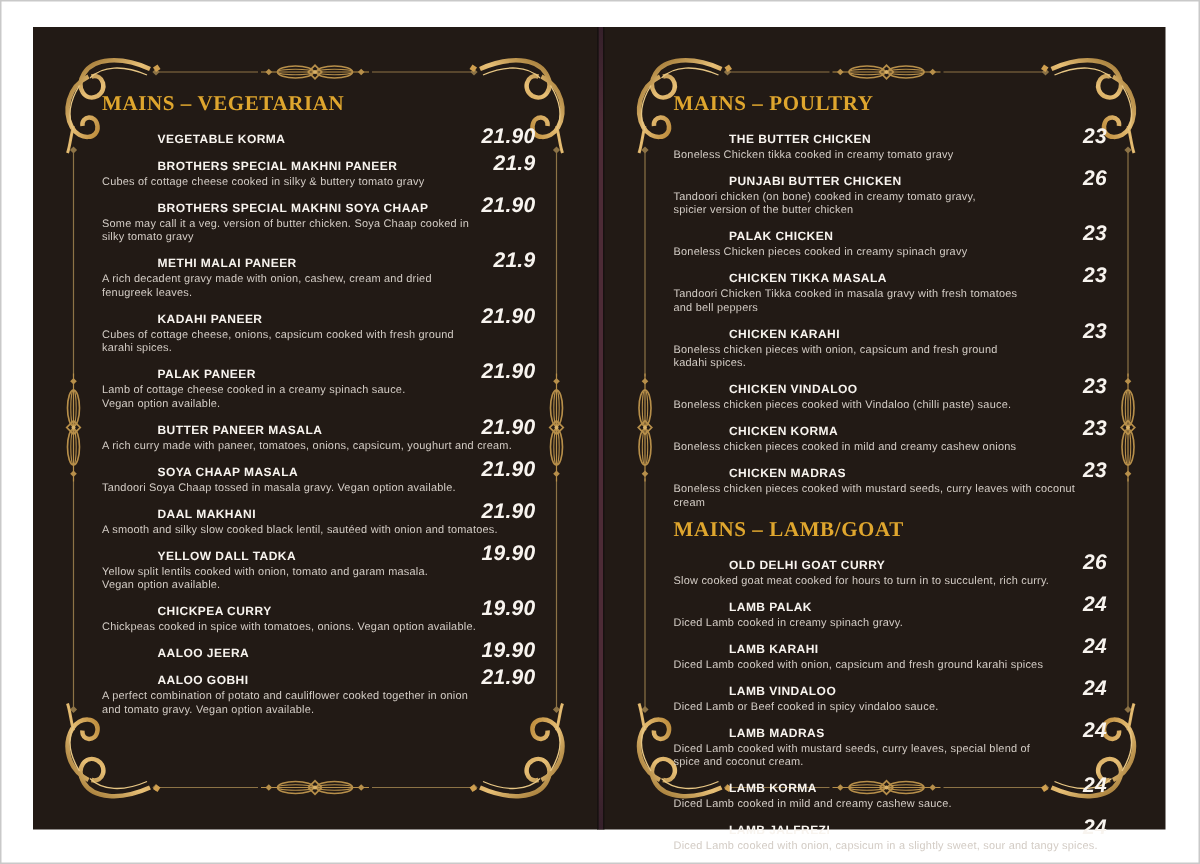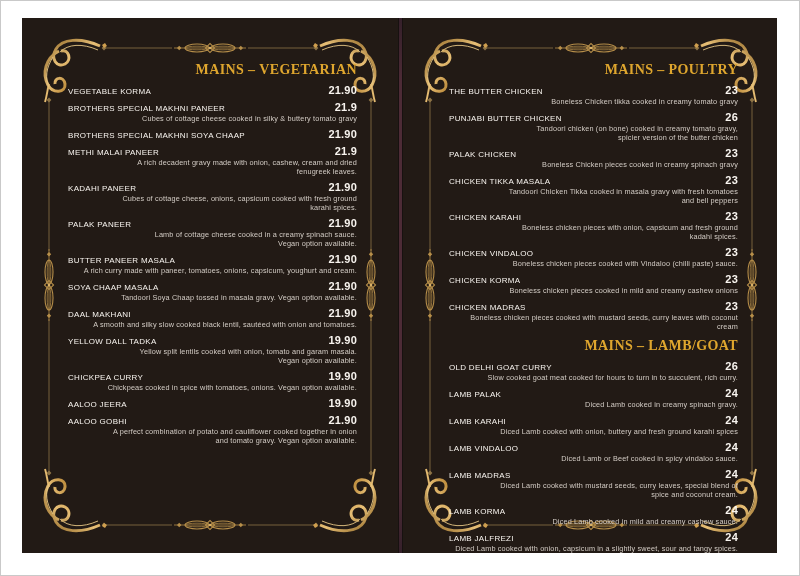--- a/index.html
+++ b/index.html
@@ -13,21 +13,21 @@
     position:absolute;inset:0;
     box-shadow:inset 0 0 0 1px #c9c9c9;
   }
   .sheet{
     position:absolute;left:22px;top:18px;
     width:755px;height:535px;
     background:#221a15;
     display:flex;flex-direction:row;
   }
   .page{
-    position:relative;width:376px;height:426px;flex:0 0 auto;text-align:right;
+    position:relative;width:376px;height:426px;flex:0 0 auto;
   }
   .fold{
     width:3px;height:535px;flex:0 0 auto;
     background:linear-gradient(180deg,#35202a 0%,#4d2b36 12%,#4d2b36 88%,#35202a 100%);
     border-left:0.5px solid #171110;border-right:0.5px solid #171110;
   }
   .frame{position:absolute;inset:0;pointer-events:none;}
   .content{
     position:absolute;left:46px;right:41px;top:44px;bottom:20px;
   }
@@ -38,28 +38,29 @@
     font-weight:700;
     font-size:14px;line-height:15px;
     letter-spacing:0.4px;
     color:#dfa62e;
   }
   .item{margin-bottom:7px;}
   .item-head{
     display:flex;justify-content:space-between;align-items:baseline;
   }
   .item-name{
-    font-size:8px;line-height:9px;font-weight:400;
+    font-size:8px;line-height:9px;font-weight:700;
     letter-spacing:0.3px;color:#f8f4ef;
     text-transform:uppercase;
+    margin-left:37px;
   }
   .item-price{
-    font-size:11px;line-height:9px;font-weight:700;
+    font-size:14px;line-height:9px;font-weight:700;
     color:#f8f4ef;letter-spacing:0.2px;
-    padding-left:8px;white-space:nowrap;
+    padding-left:8px;white-space:nowrap;font-style:italic;
   }
   .item-desc{
     margin-top:1px;
     font-size:7.3px;line-height:9px;
     color:#d3ccc5;letter-spacing:0.15px;
     white-space:pre-line;
     max-width:300px;
   }
 </style>
 </head>
@@ -136,20 +137,22 @@
                 <span class="item-name">BROTHERS SPECIAL MAKHNI PANEER</span>
                 <span class="item-price">21.9</span>
               </div>
               <div class="item-desc">Cubes of cottage cheese cooked in silky &amp; buttery tomato gravy</div>
             </div>
             <div class="item">
               <div class="item-head">
                 <span class="item-name">BROTHERS SPECIAL MAKHNI SOYA CHAAP</span>
                 <span class="item-price">21.90</span>
               </div>
+              <div class="item-desc">Some may call it a veg. version of butter chicken. Soya Chaap cooked in
+silky tomato gravy</div>
             </div>
             <div class="item">
               <div class="item-head">
                 <span class="item-name">METHI MALAI PANEER</span>
                 <span class="item-price">21.9</span>
               </div>
               <div class="item-desc">A rich decadent gravy made with onion, cashew, cream and dried
 fenugreek leaves.</div>
             </div>
             <div class="item">
@@ -326,21 +329,21 @@
                 <span class="item-name">LAMB PALAK</span>
                 <span class="item-price">24</span>
               </div>
               <div class="item-desc">Diced Lamb cooked in creamy spinach gravy.</div>
             </div>
             <div class="item">
               <div class="item-head">
                 <span class="item-name">LAMB KARAHI</span>
                 <span class="item-price">24</span>
               </div>
-              <div class="item-desc">Diced Lamb cooked with onion, buttery and fresh ground karahi spices</div>
+              <div class="item-desc">Diced Lamb cooked with onion, capsicum and fresh ground karahi spices</div>
             </div>
             <div class="item">
               <div class="item-head">
                 <span class="item-name">LAMB VINDALOO</span>
                 <span class="item-price">24</span>
               </div>
               <div class="item-desc">Diced Lamb or Beef cooked in spicy vindaloo sauce.</div>
             </div>
             <div class="item">
               <div class="item-head">

